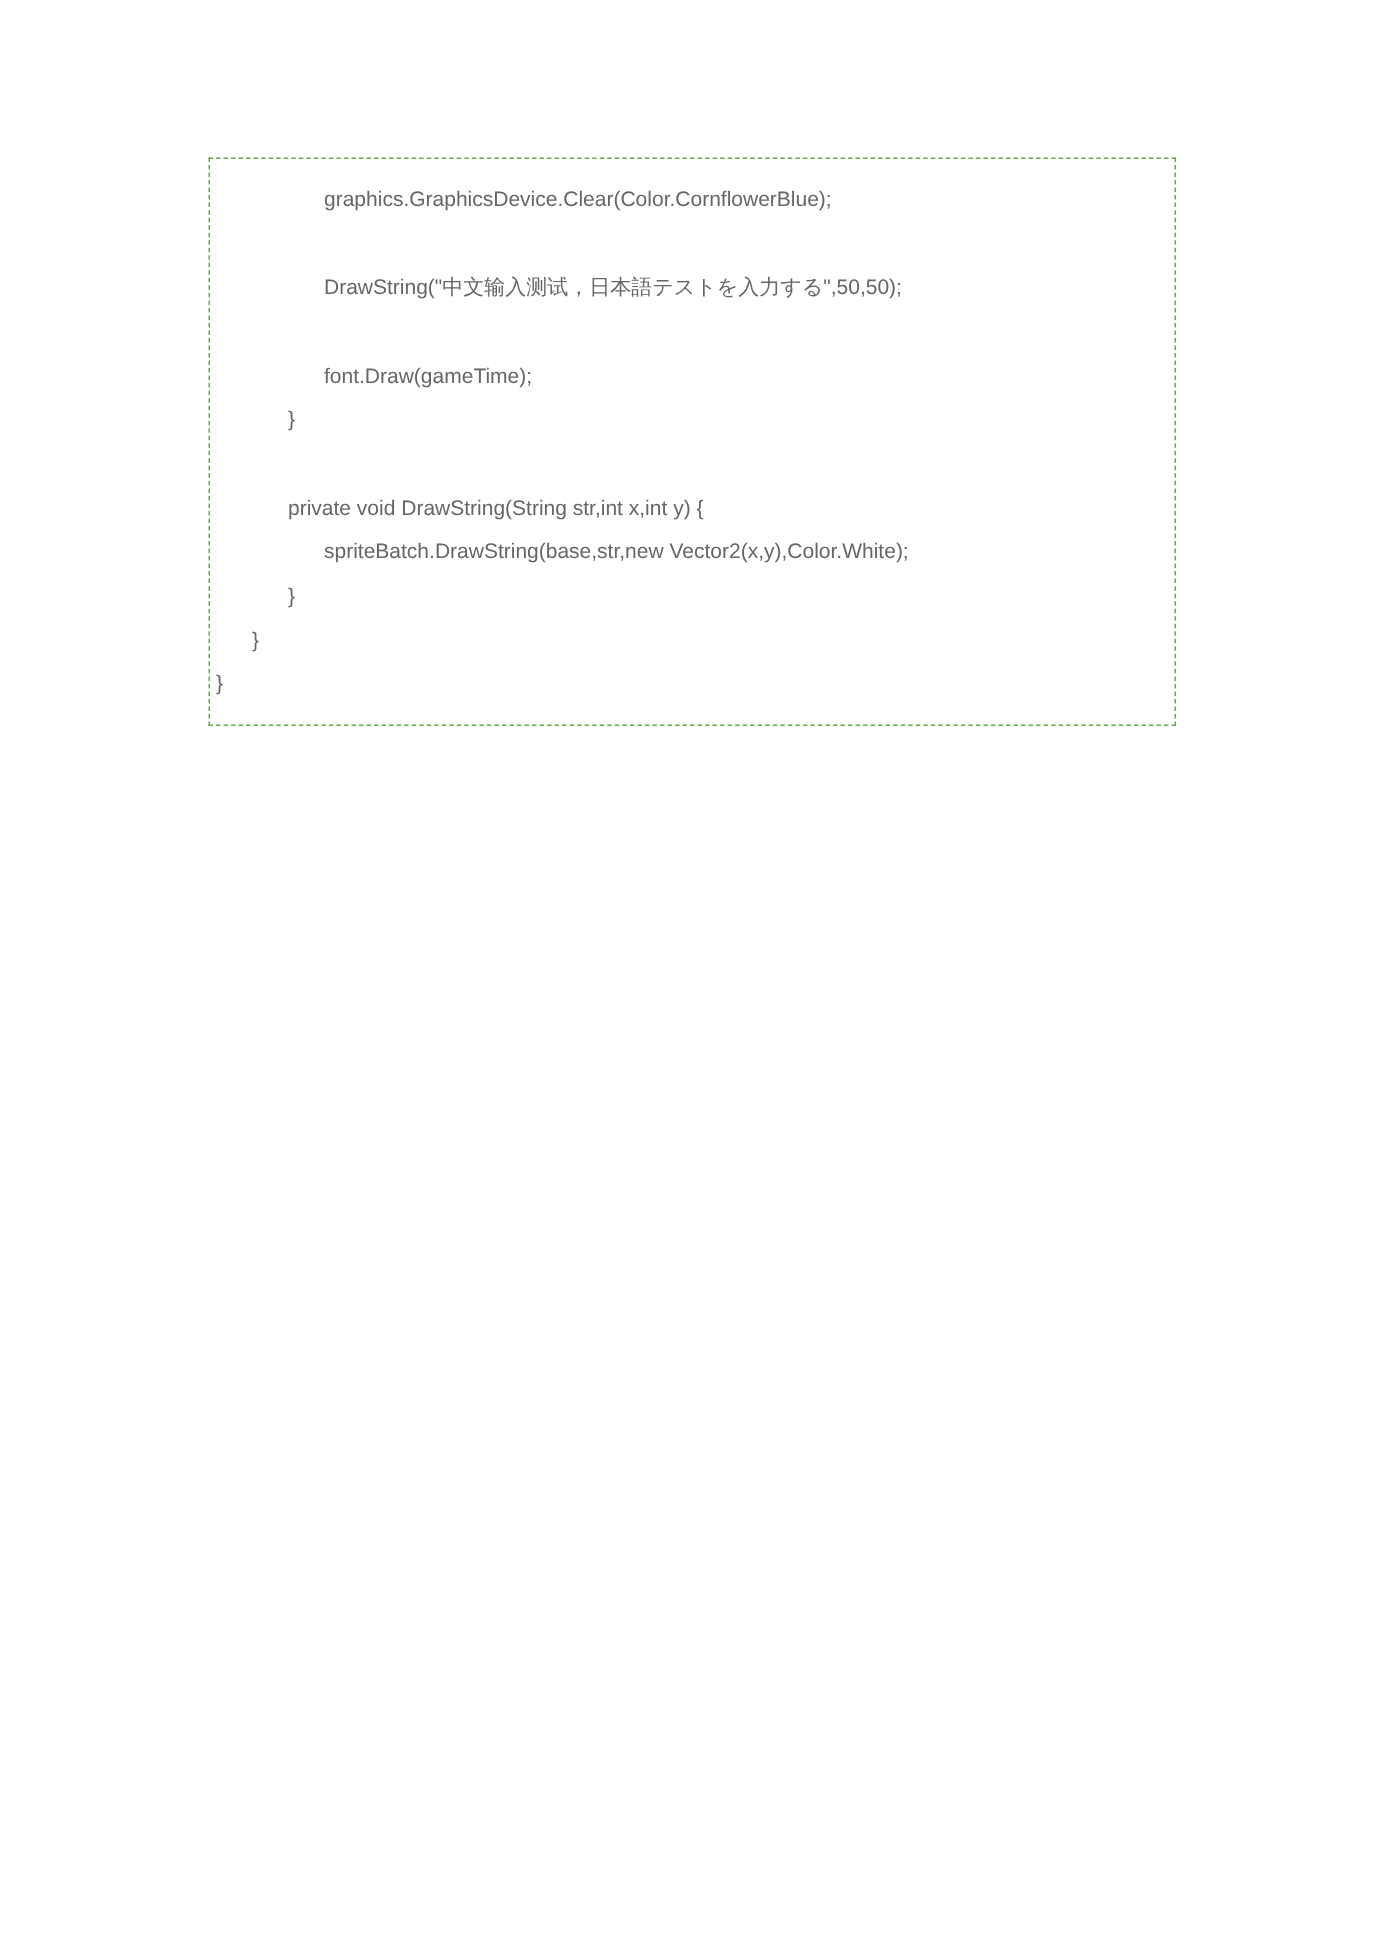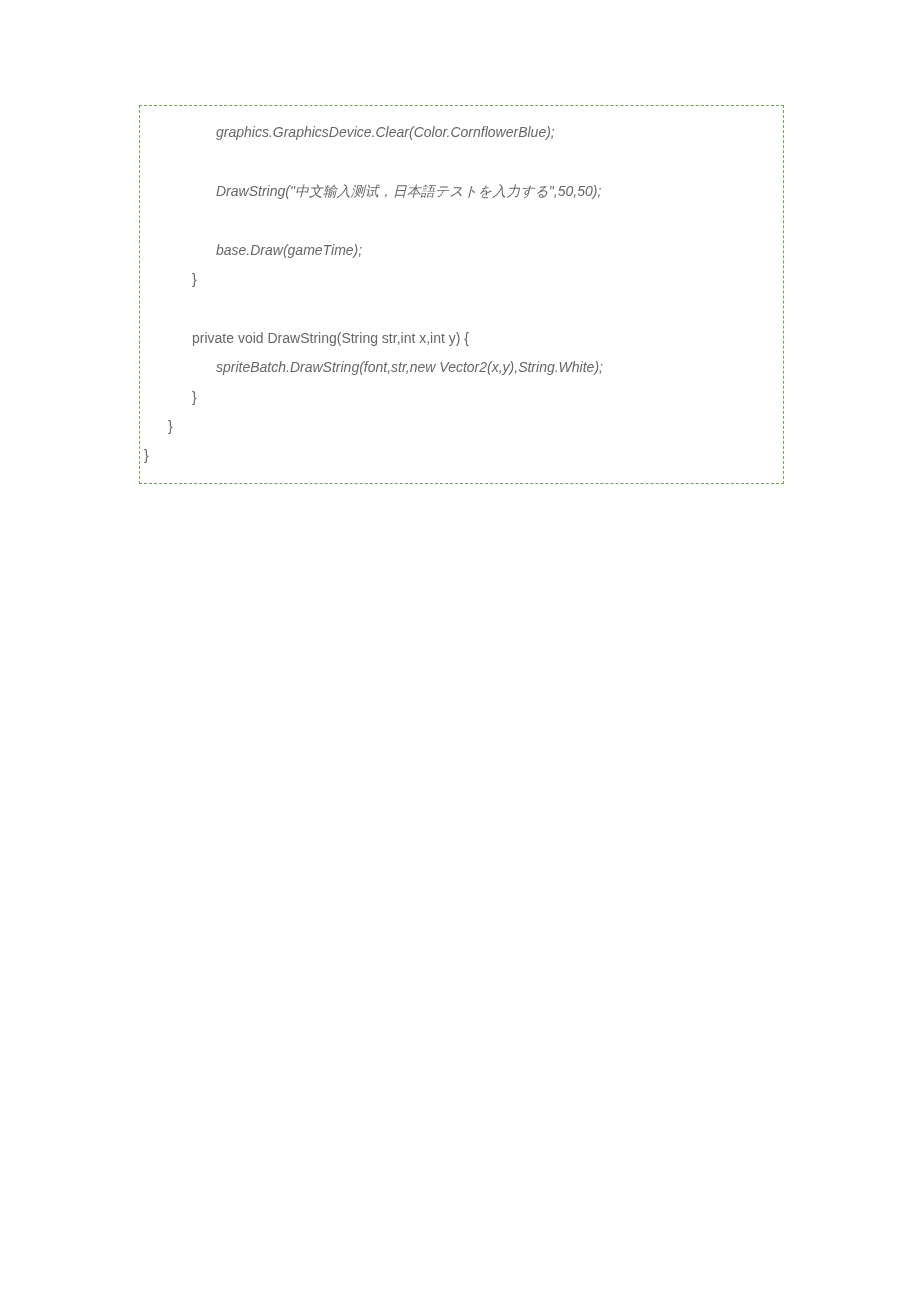--- a/index.html
+++ b/index.html
@@ -22,31 +22,31 @@
     padding: 12px 0 12px 0;
     line-height: 2.1;
   }
   .codeblock .line {
     white-space: pre;
     font-family: Arial, "Microsoft YaHei", sans-serif;
   }
   .ind0 { padding-left: 4px; }
   .ind1 { padding-left: 28px; }
   .ind2 { padding-left: 52px; }
-  .ind3 { padding-left: 76px; font-style: italic; }
+  .ind3 { padding-left: 76px; }
 </style>
 </head>
 <body>
 
 <div class="codeblock">
   <div class="line ind3">graphics.GraphicsDevice.Clear(Color.CornflowerBlue);</div>
   <div class="line ind3">&nbsp;</div>
   <div class="line ind3">DrawString("中文输入测试，日本語テストを入力する",50,50);</div>
   <div class="line ind3">&nbsp;</div>
-  <div class="line ind3">base.Draw(gameTime);</div>
+  <div class="line ind3">font.Draw(gameTime);</div>
   <div class="line ind2">}</div>
   <div class="line ind2">&nbsp;</div>
   <div class="line ind2">private void DrawString(String str,int x,int y) {</div>
-  <div class="line ind3">spriteBatch.DrawString(font,str,new Vector2(x,y),String.White);</div>
+  <div class="line ind3">spriteBatch.DrawString(base,str,new Vector2(x,y),Color.White);</div>
   <div class="line ind2">}</div>
   <div class="line ind1">}</div>
   <div class="line ind0">}</div>
 </div>
 
 </body></html>

